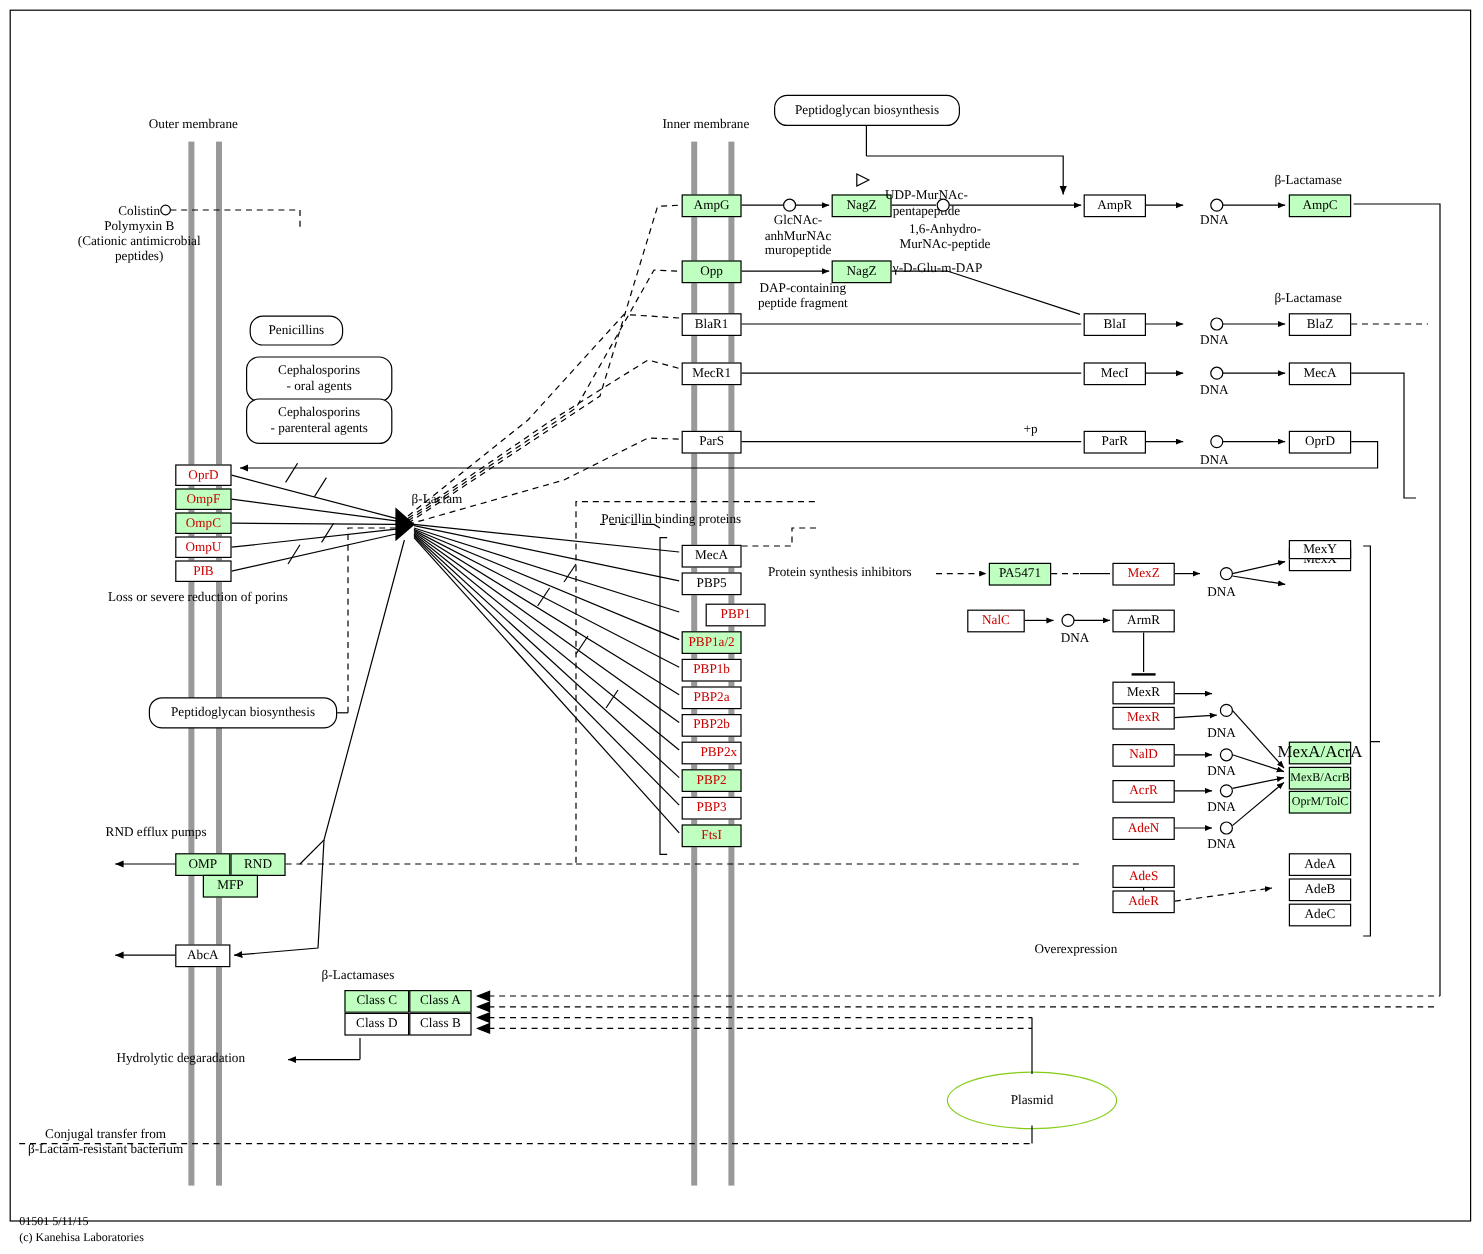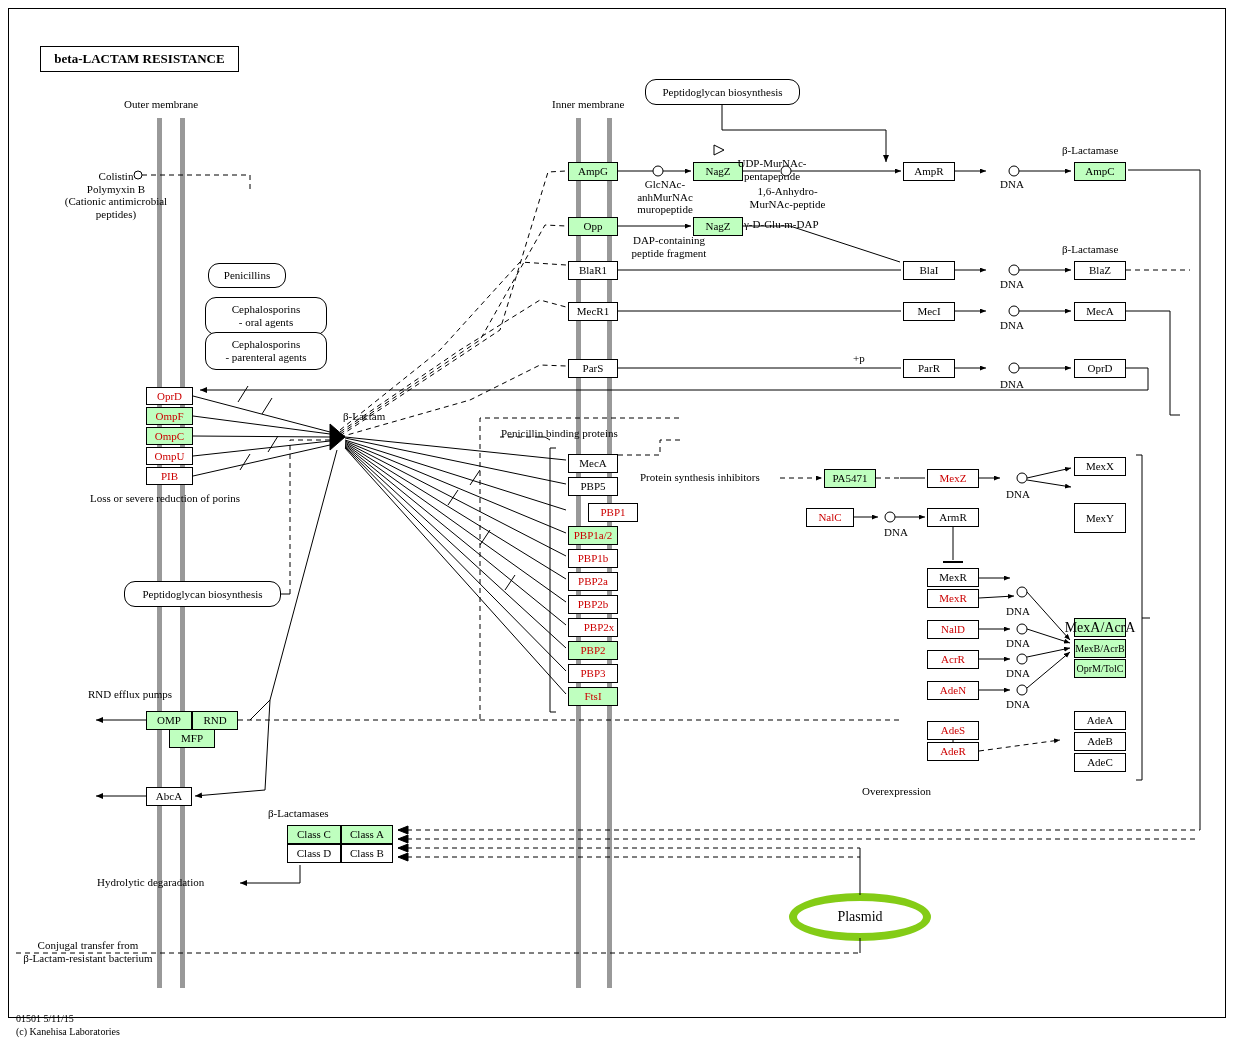--- a/index.html
+++ b/index.html
@@ -85,44 +85,43 @@
   }
   svg.overlay {
     position: absolute;
     left: 0; top: 0;
     width: 1236px;
     height: 1045px;
     pointer-events: none;
   }
   .ellipse-plasmid {
     position: absolute;
-    border: 8px solid #84cc16;
+    border: 1px solid #84cc16;
     border-radius: 50%;
     box-sizing: border-box;
     display: flex;
     align-items: center;
     justify-content: center;
-    font-size: 14px;
+    font-size: 11px;
     color: #000;
     background: transparent;
     text-align: center;
   }
 </style>
 </head>
 <body>
 
 <div id="page">
   <div id="frame"></div>
 
   <div class="membrane" style="left:157px;top:118px;width:5px;height:870px;"></div>
   <div class="membrane" style="left:180px;top:118px;width:5px;height:870px;"></div>
   <div class="membrane" style="left:576px;top:118px;width:5px;height:870px;"></div>
   <div class="membrane" style="left:607px;top:118px;width:5px;height:870px;"></div>
 
-  <div class="title-box" style="left:40px;top:46px;width:199px;height:26px;">beta-LACTAM  RESISTANCE</div>
 
   <div class="lbl" style="left:124px;top:98px;">Outer membrane</div>
   <div class="lbl" style="left:552px;top:98px;">Inner membrane</div>
 
   <div class="lbl center" style="left:46px;top:170px;width:140px;white-space:pre-line;">Colistin
 Polymyxin B
 (Cationic antimicrobial
 peptides)</div>
 
   <div class="round" style="left:645px;top:79px;width:155px;height:26px;">Peptidoglycan biosynthesis</div>
@@ -167,21 +166,21 @@
   <div class="node" style="left:568px;top:572px;width:50px;height:19px;color:#cc0000;">PBP2a</div>
   <div class="node" style="left:568px;top:595px;width:50px;height:19px;color:#cc0000;">PBP2b</div>
   <div class="node" style="left:568px;top:618px;width:50px;height:19px;color:#cc0000;padding-left:12px;">PBP2x</div>
   <div class="node green" style="left:568px;top:641px;width:50px;height:19px;color:#cc0000;">PBP2</div>
   <div class="node" style="left:568px;top:664px;width:50px;height:19px;color:#cc0000;">PBP3</div>
   <div class="node green" style="left:568px;top:687px;width:50px;height:19px;color:#cc0000;">FtsI</div>
 
   <div class="node green" style="left:824px;top:469px;width:52px;height:19px;">PA5471</div>
   <div class="node" style="left:927px;top:469px;width:52px;height:19px;color:#cc0000;">MexZ</div>
   <div class="node" style="left:1074px;top:457px;width:52px;height:19px;">MexX</div>
-  <div class="node" style="left:1074px;top:503px;width:52px;height:30px;">MexY</div>
+  <div class="node" style="left:1074px;top:450px;width:52px;height:16px;">MexY</div>
 
   <div class="node" style="left:806px;top:508px;width:48px;height:19px;color:#cc0000;">NalC</div>
   <div class="node" style="left:927px;top:508px;width:52px;height:19px;">ArmR</div>
 
   <div class="node" style="left:927px;top:568px;width:52px;height:19px;">MexR</div>
   <div class="node" style="left:927px;top:589px;width:52px;height:19px;color:#cc0000;">MexR</div>
   <div class="node" style="left:927px;top:620px;width:52px;height:19px;color:#cc0000;">NalD</div>
   <div class="node" style="left:927px;top:650px;width:52px;height:19px;color:#cc0000;">AcrR</div>
   <div class="node" style="left:927px;top:681px;width:52px;height:19px;color:#cc0000;">AdeN</div>
 

